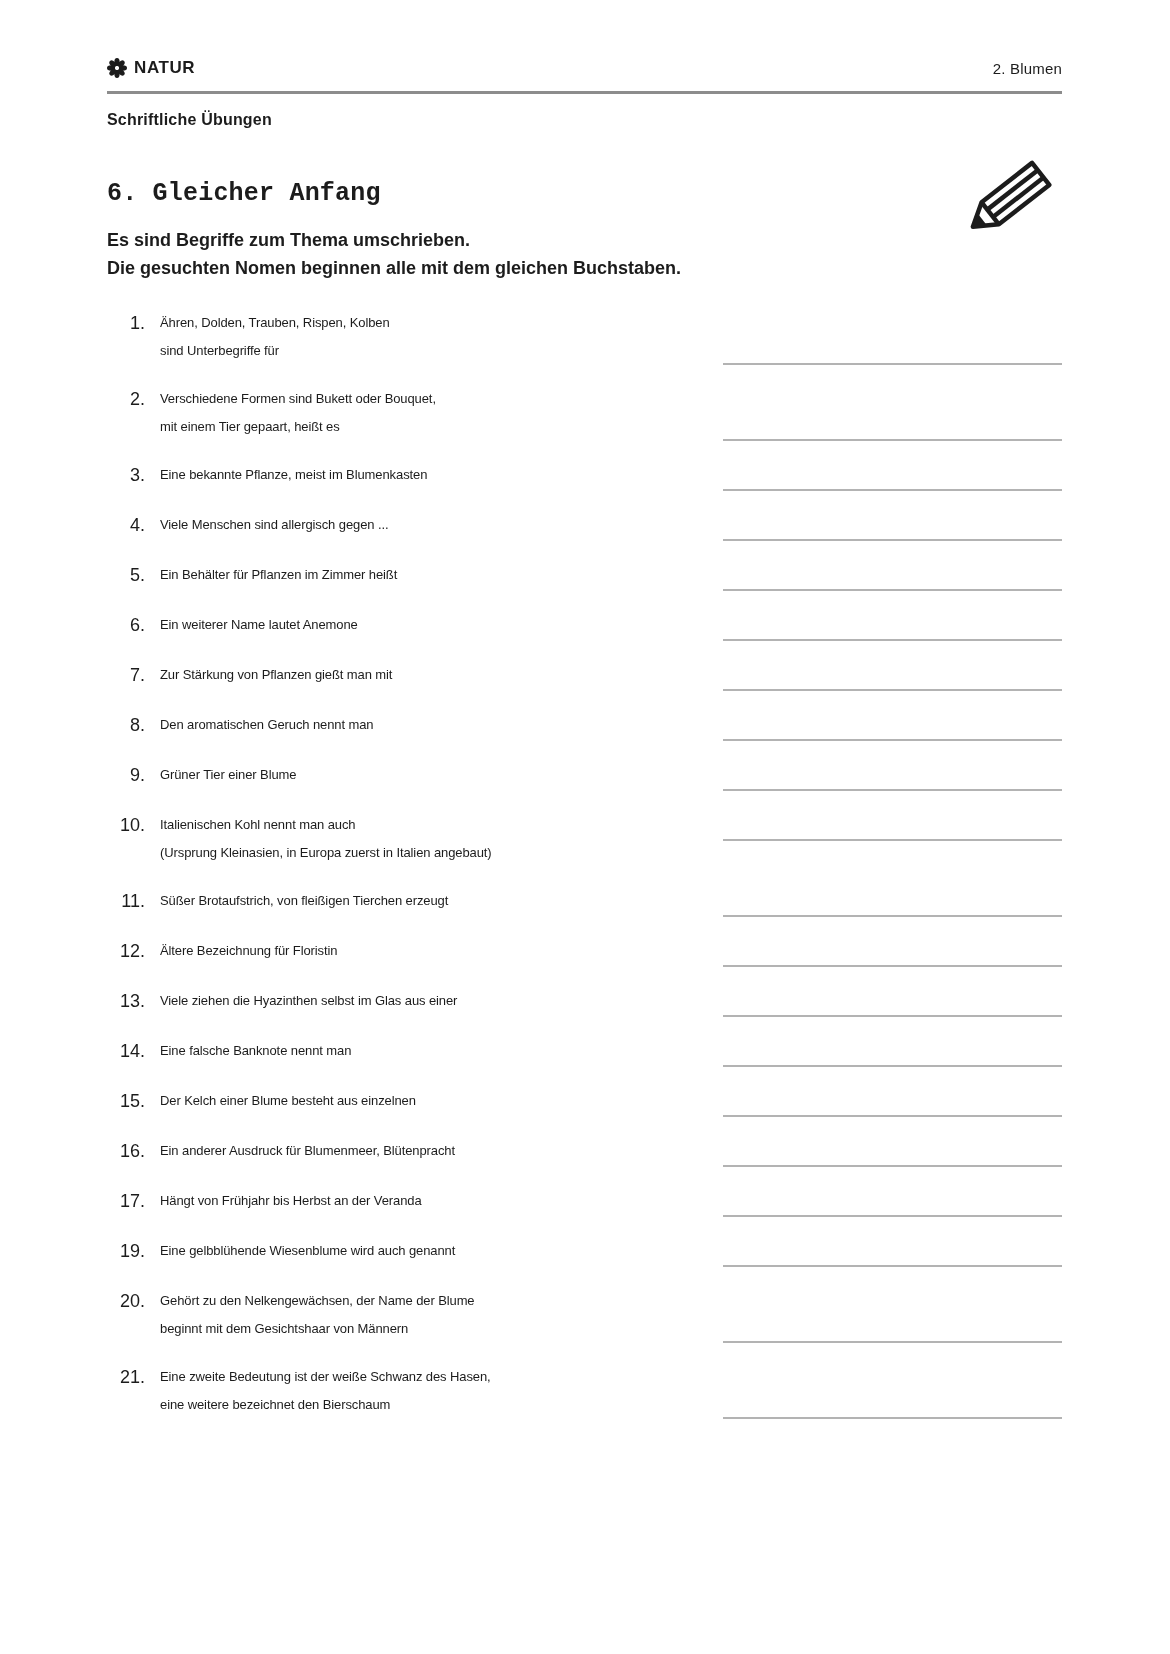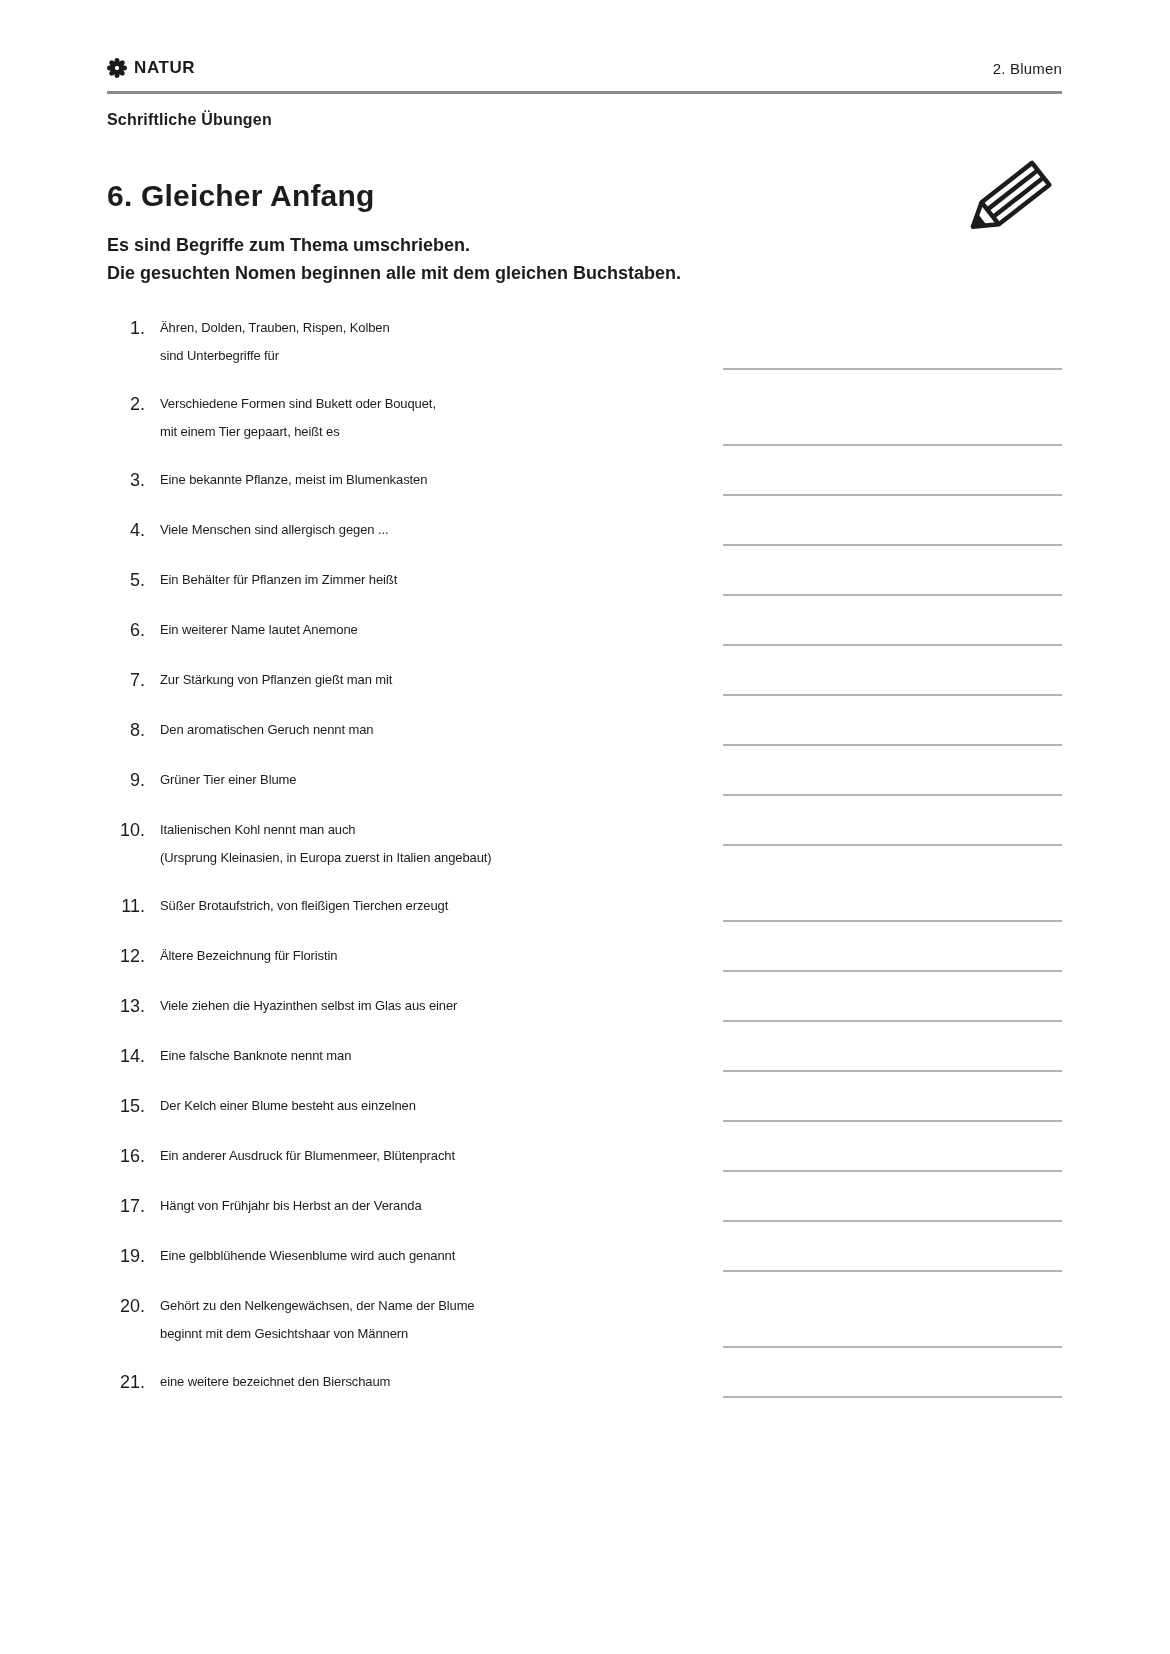--- a/index.html
+++ b/index.html
@@ -24,21 +24,21 @@
   }
   .brand{display:flex;align-items:center;gap:7px;font-weight:bold;font-size:17px;letter-spacing:.6px;}
   .brand svg{display:block;}
   .chapter{font-size:15px;letter-spacing:.2px;}
   .rule{margin:13px 108px 0 107px;border-top:3px solid var(--rule);}
   .section{margin:17px 108px 12px 107px;font-weight:bold;font-size:16px;letter-spacing:.2px;}
 
   .pencil{position:absolute;top:95px;left:958px;width:96px;height:96px;}
 
   
-  .title{margin:50px 108px 8px 107px;font-weight:bold;font-size:30px;letter-spacing:.2px;}
+  .title{margin:50px 108px 8px 107px;font-weight:bold;font-size:25px;letter-spacing:.2px;font-family:Liberation Mono, monospace;}
   .intro{margin:18px 108px 0 107px;font-weight:bold;font-size:18px;line-height:28px;}
 
   
   .list{margin:27px 108px 0 107px;}
   .item{display:flex;margin-bottom:20px;}
   .num{
     width:38px;padding-right:15px;text-align:right;
     font-size:18px;line-height:28px;flex:none;
   }
   .text{width:563px;flex:none;font-size:13px;line-height:28px;letter-spacing:-.1px;}
@@ -231,19 +231,20 @@
         <div class="num">20.</div>
         <div class="text">
           <div class="line">Gehört zu den Nelkengewächsen, der Name der Blume</div>
           <div class="line">beginnt mit dem Gesichtshaar von Männern</div>
         </div>
         <div class="blank blank-last"></div>
       </div>
       <div class="item">
         <div class="num">21.</div>
         <div class="text">
+          <div class="line">Eine zweite Bedeutung ist der weiße Schwanz des Hasen,</div>
           <div class="line">eine weitere bezeichnet den Bierschaum</div>
         </div>
         <div class="blank blank-last"></div>
       </div>
     </div>
 
 </div>
 
 </body></html>

